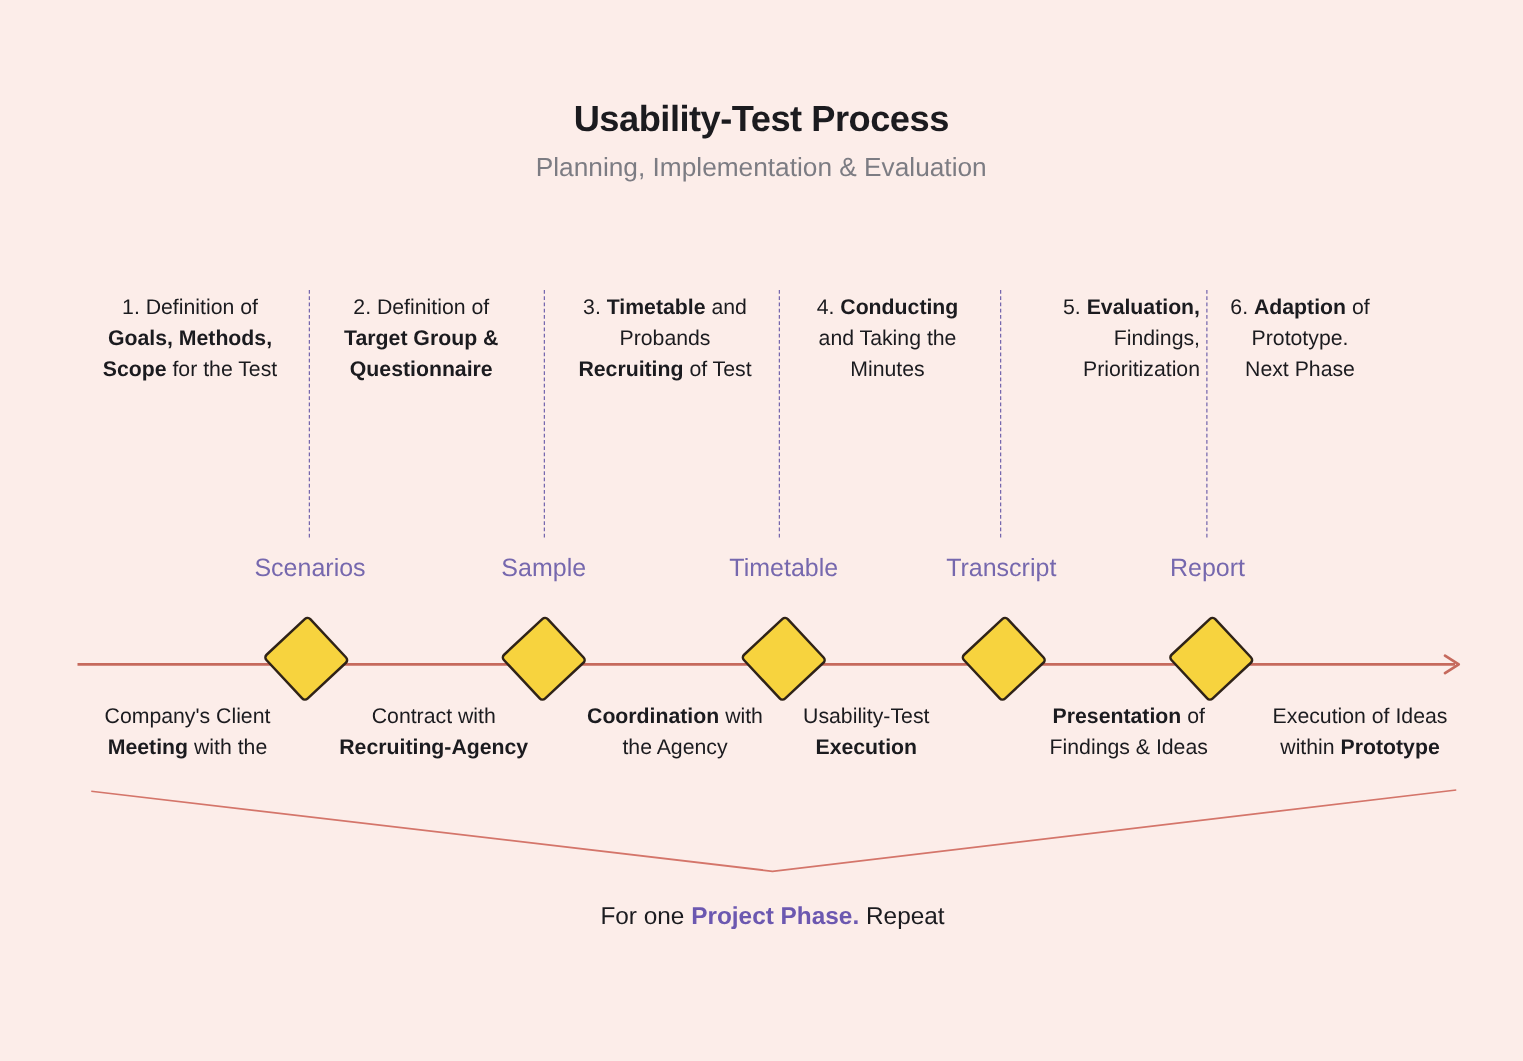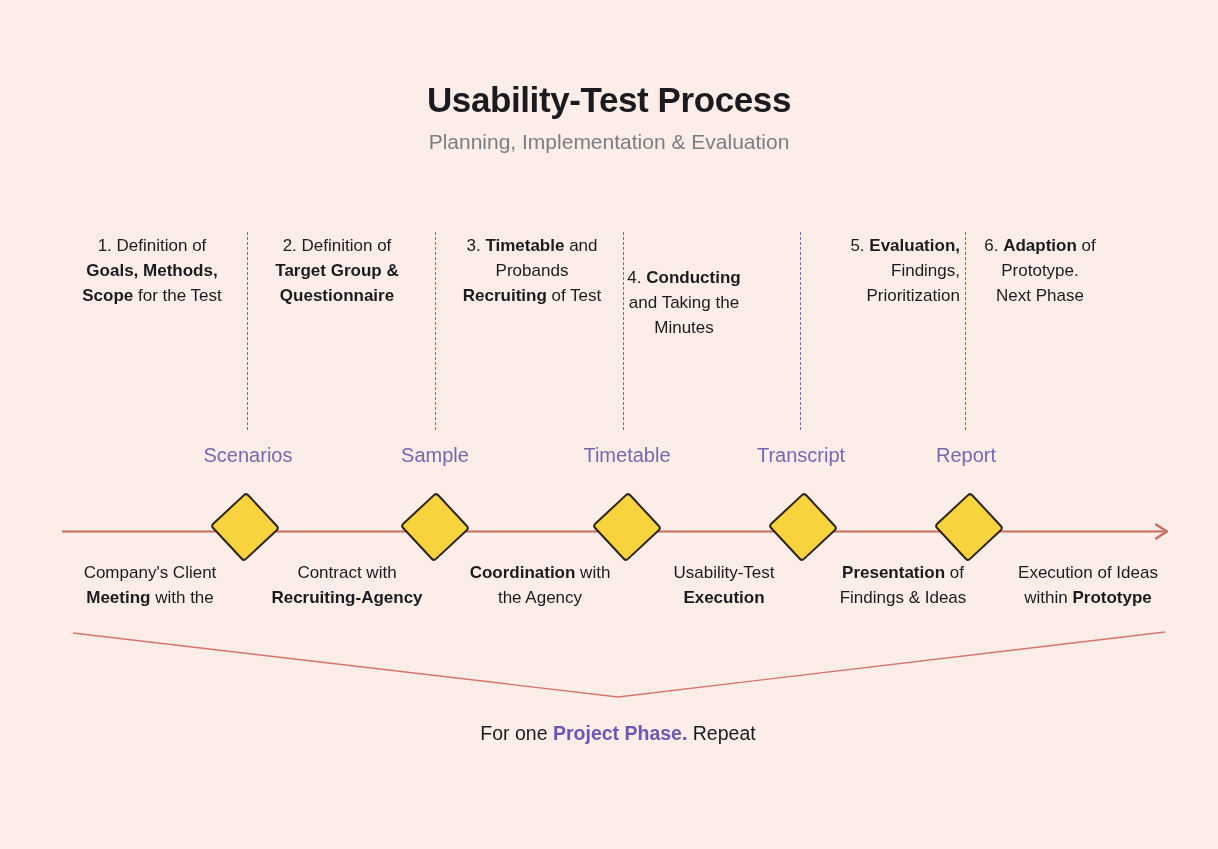--- a/index.html
+++ b/index.html
@@ -9,35 +9,35 @@
   }
   .canvas{
     position:relative;
     width:1218px;height:849px;
     background:var(--bg,#FCEDE9);
     overflow:hidden;
   }
   
   .hdr{position:absolute;left:0;top:80px;width:1218px;text-align:center;}
   .hdr h1{
-    margin:0;font-size:35px;font-weight:700;color:var(--text-dark,#1B1B1F);
+    margin:0;font-size:29px;font-weight:700;color:var(--text-dark,#1B1B1F);
     letter-spacing:-0.4px;
   }
   .hdr p{
     margin:10px 0 0 0;font-size:21px;font-weight:400;color:var(--text-gray,#7C7C83);
   }
   
   .phase{
     position:absolute;top:233px;text-align:center;
     font-size:17px;line-height:25px;color:var(--text-dark,#1B1B1F);
   }
   .phase:nth-child(1){left:57px;width:190px;}
   .phase:nth-child(2){left:252px;width:170px;}
   .phase:nth-child(3){left:442px;width:180px;}
-  .phase:nth-child(4){left:604px;width:160px;margin-top:32px;}
+  .phase:nth-child(4){left:630px;width:160px;}
   .phase:nth-child(5){left:800px;width:160px;text-align:right;}
   .phase:nth-child(6){left:960px;width:160px;}
   .b{font-weight:700;}
   .purple{color:var(--accent-purple-bold,#6C58B0);}
   
   .sep{
     position:absolute;top:232px;height:198px;width:0;
     border-left:1.6px dashed var(--accent-purple,#8474AE);
   }
   .sep:nth-child(1){left:247px;}
@@ -75,21 +75,21 @@
   .diamond:nth-child(4){left:778px;top:502px;}
   .diamond:nth-child(5){left:944px;top:502px;}
   
   .activity{
     position:absolute;top:560px;text-align:center;
     font-size:17px;line-height:25px;color:var(--text-dark,#1B1B1F);
   }
   .activity:nth-child(1){left:55px;width:190px;}
   .activity:nth-child(2){left:252px;width:190px;}
   .activity:nth-child(3){left:445px;width:190px;}
-  .activity:nth-child(4){left:629px;width:190px;text-align:center;}
+  .activity:nth-child(4){left:598px;width:190px;text-align:center;}
   .activity:nth-child(5){left:808px;width:190px;}
   .activity:nth-child(6){left:992px;width:192px;}
   
   .note{
     position:absolute;left:368px;top:720px;width:500px;text-align:center;
     font-size:19.5px;line-height:26px;color:var(--text-dark,#1B1B1F);
   }
 </style>
 </head>
 <body>

